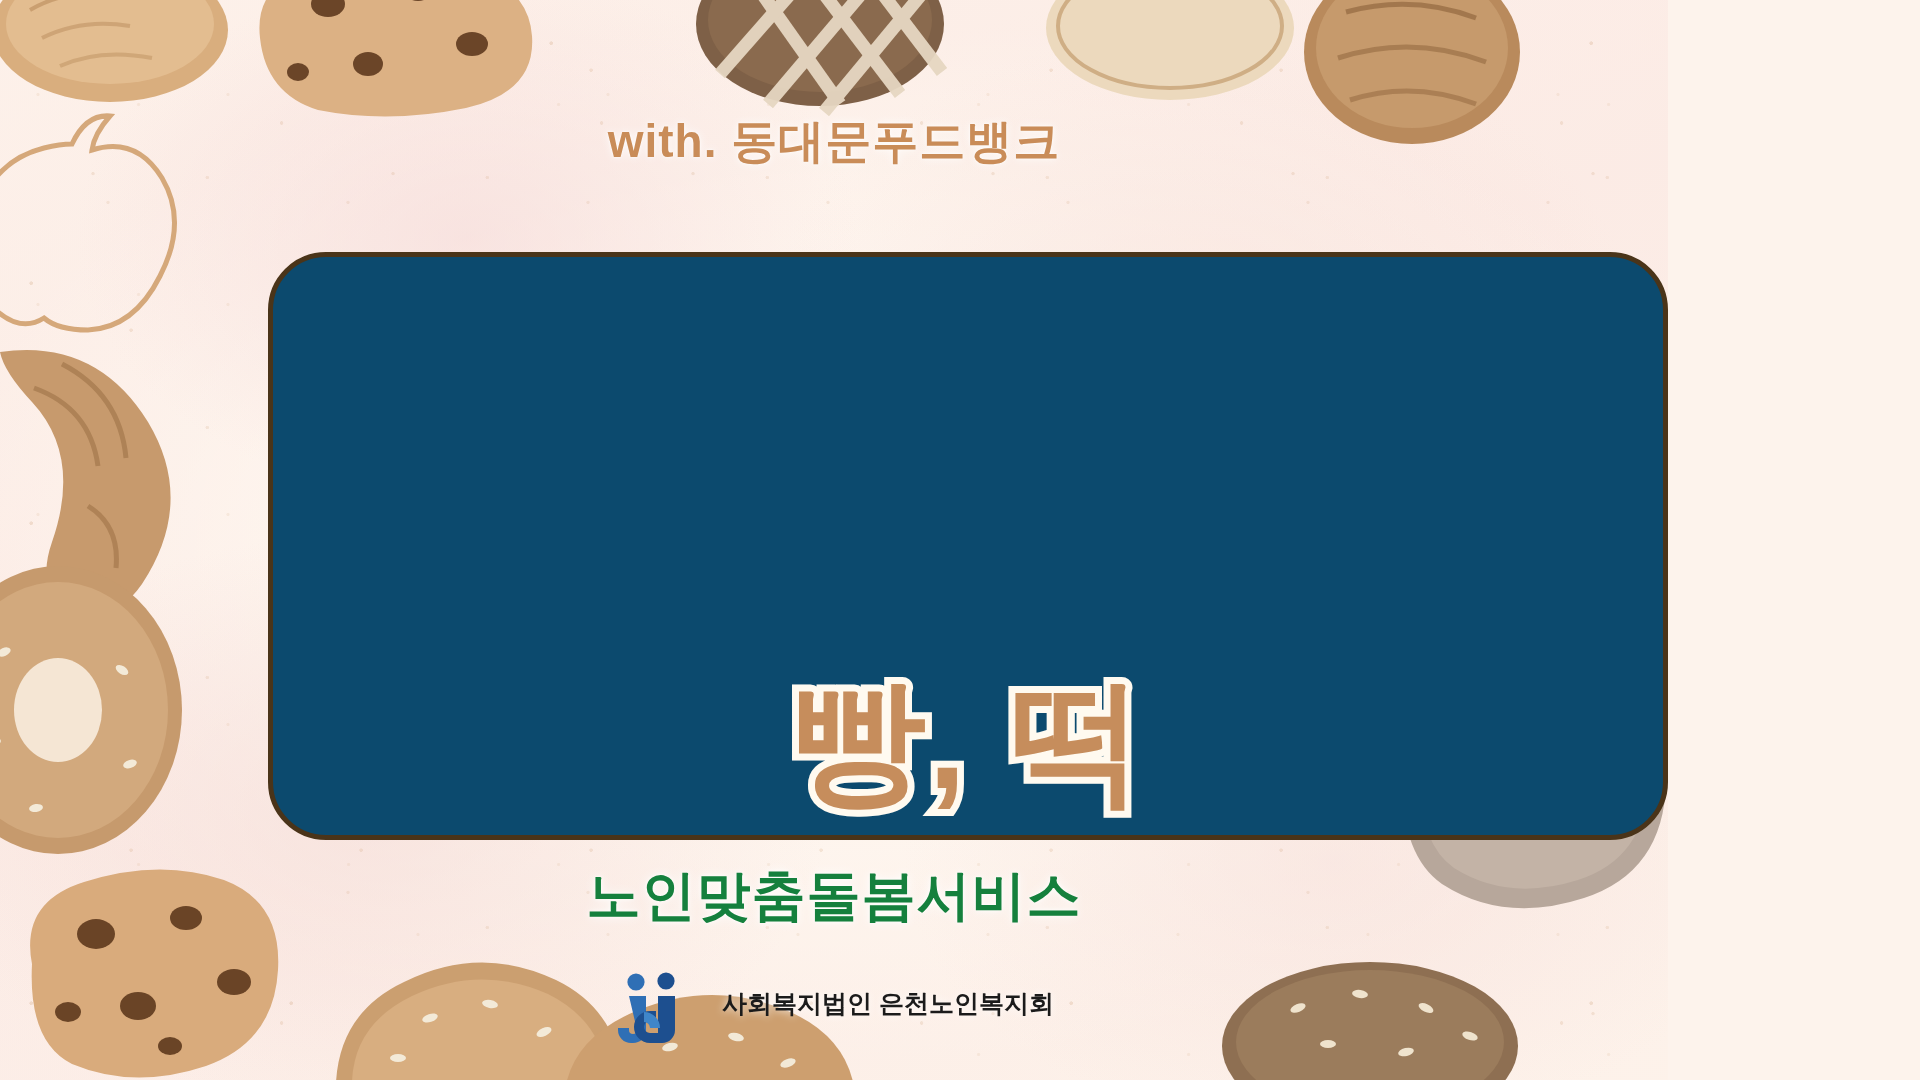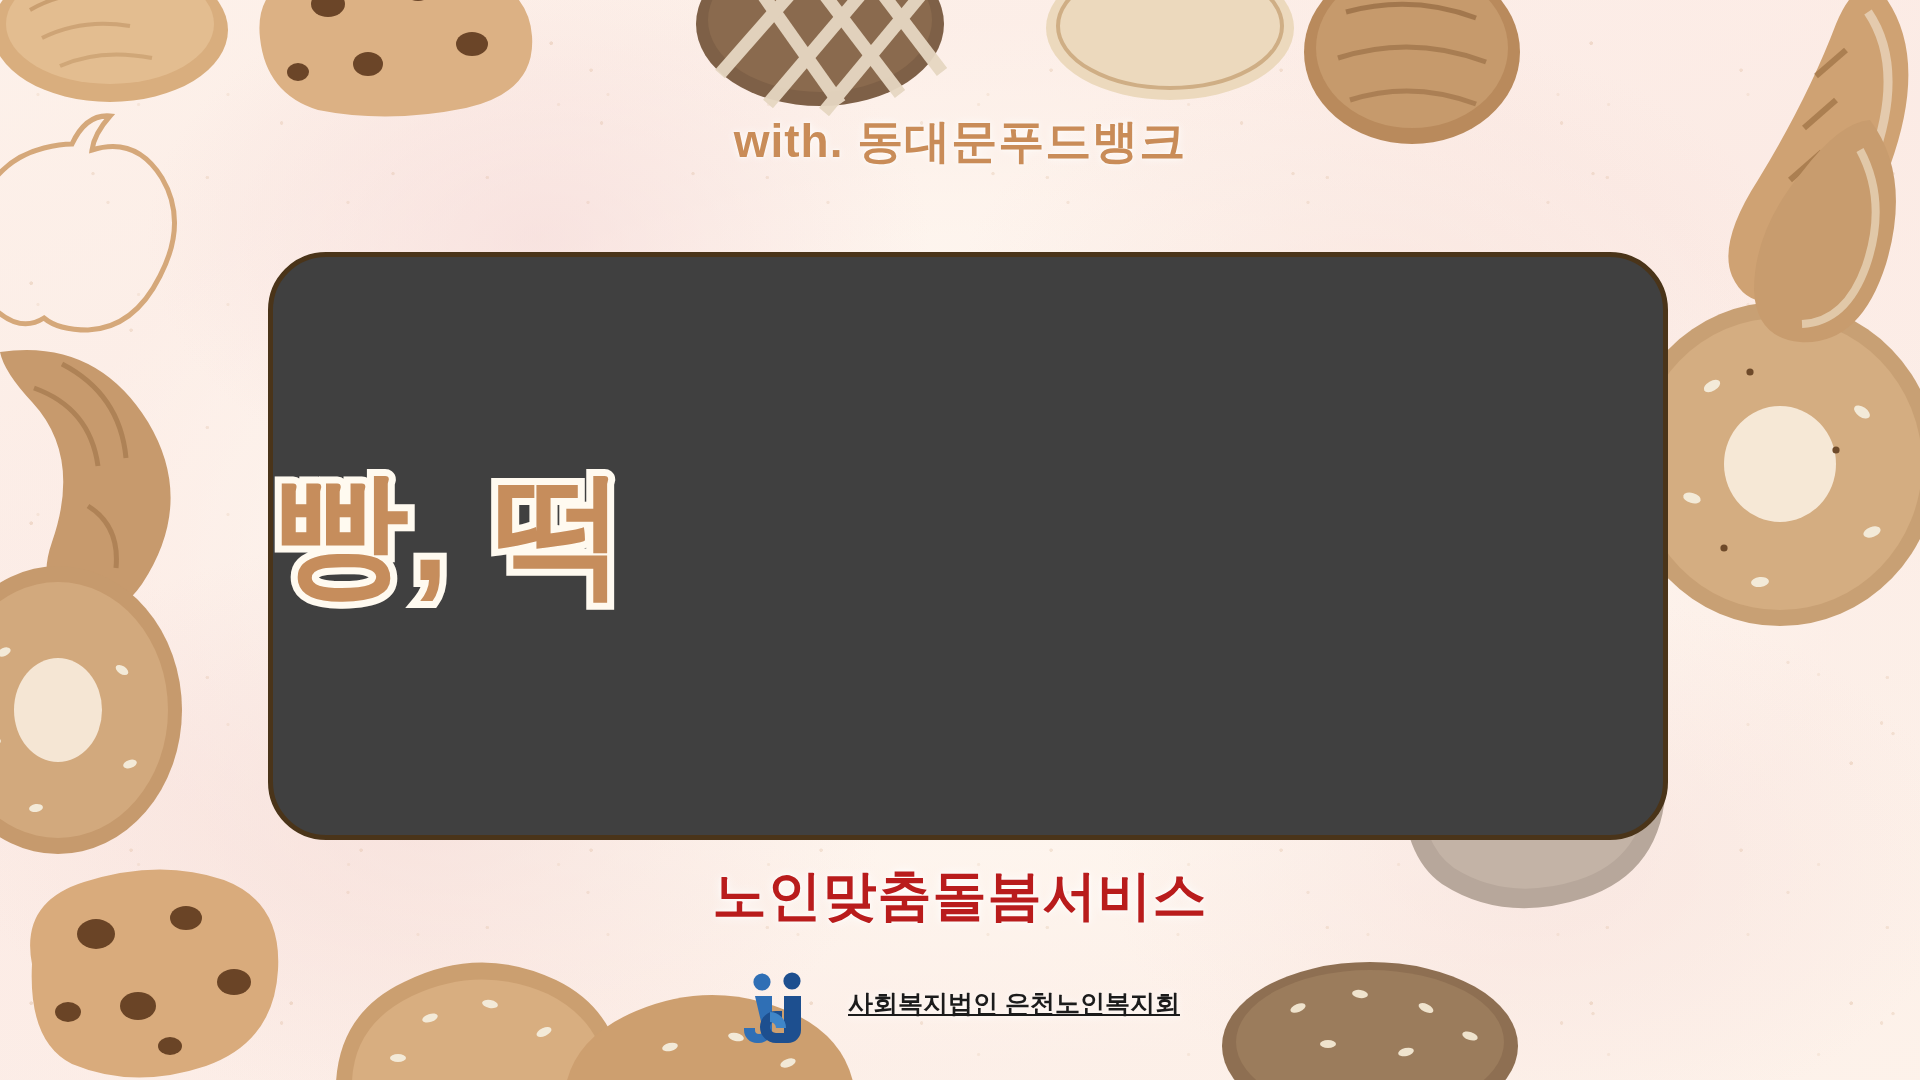--- a/index.html
+++ b/index.html
@@ -6,21 +6,21 @@
   html,body { width:1920px; height:1080px; overflow:hidden; }
   body {
     font-family:"Liberation Sans", sans-serif;
     background:#fdf3ec;
     position:relative;
   }
 
   
   #poster {
     position:absolute; inset:0;
-    width:1920px; height:1080px;
+    width:1668px; height:1080px;
     overflow:hidden;
   }
 
   
   .bg-wash {
     position:absolute; inset:0;
     background:
       radial-gradient(ellipse 560px 380px at 28% 22%, rgba(244,214,214,.55), rgba(244,214,214,0) 70%),
       radial-gradient(ellipse 620px 420px at 72% 30%, rgba(246,220,214,.45), rgba(246,220,214,0) 70%),
       radial-gradient(ellipse 640px 400px at 22% 76%, rgba(243,216,212,.50), rgba(243,216,212,0) 72%),
@@ -65,27 +65,27 @@
     text-shadow:0 0 10px rgba(255,255,255,.85), 0 0 3px rgba(255,255,255,.9);
   }
 
   
   .card {
     position:absolute;
     left:268px;
     top:252px;
     width:1400px;
     height:588px;
-    background:#404040;
+    background:#0c4a6e;
     border:5px solid #4a3419;
     border-radius:58px;
     z-index:5;
     display:flex;
-    flex-direction:column;
-    align-items:flex-start;
+    flex-direction:row;
+    align-items:flex-end;
     justify-content:center;
   }
   .title-line {
     font-weight:900;
     line-height:1.0;
     color:#c68d5c;
     white-space:nowrap;
     letter-spacing:2px;
     -webkit-text-stroke:14px #fffaf0;
     paint-order:stroke fill;
@@ -100,21 +100,21 @@
     position:absolute;
     left:0; right:0;
     top:868px;
     text-align:center;
     z-index:6;
   }
   .subtitle .stxt {
     display:inline-block;
     font-size:54px;
     font-weight:900;
-    color:#b91c1c;
+    color:#15803d;
     letter-spacing:1px;
     line-height:1;
     text-shadow:0 0 12px rgba(255,255,255,.9), 0 0 4px rgba(255,255,255,.95);
     text-align:right;
   }
 
   
   .footer {
     position:absolute;
     left:0; right:0;
@@ -128,21 +128,20 @@
   .footer-logo { width:78px; height:78px; flex:0 0 auto; }
   .footer-texts { display:flex; flex-direction:column; align-items:flex-start; line-height:1; }
   .org-small {
     font-size:25px;
     font-weight:700;
     color:#1b1b1b;
     letter-spacing:0px;
     margin-bottom:7px;
     padding-left:12px;
     text-shadow:0 0 8px rgba(255,255,255,.9);
-    text-decoration:underline;
   }
   .org-main {
     font-size:38px;
     font-weight:900;
     color:#121212;
     letter-spacing:-0.5px;
     text-shadow:0 0 9px rgba(255,255,255,.9);
   }
 </style>
 </head>

